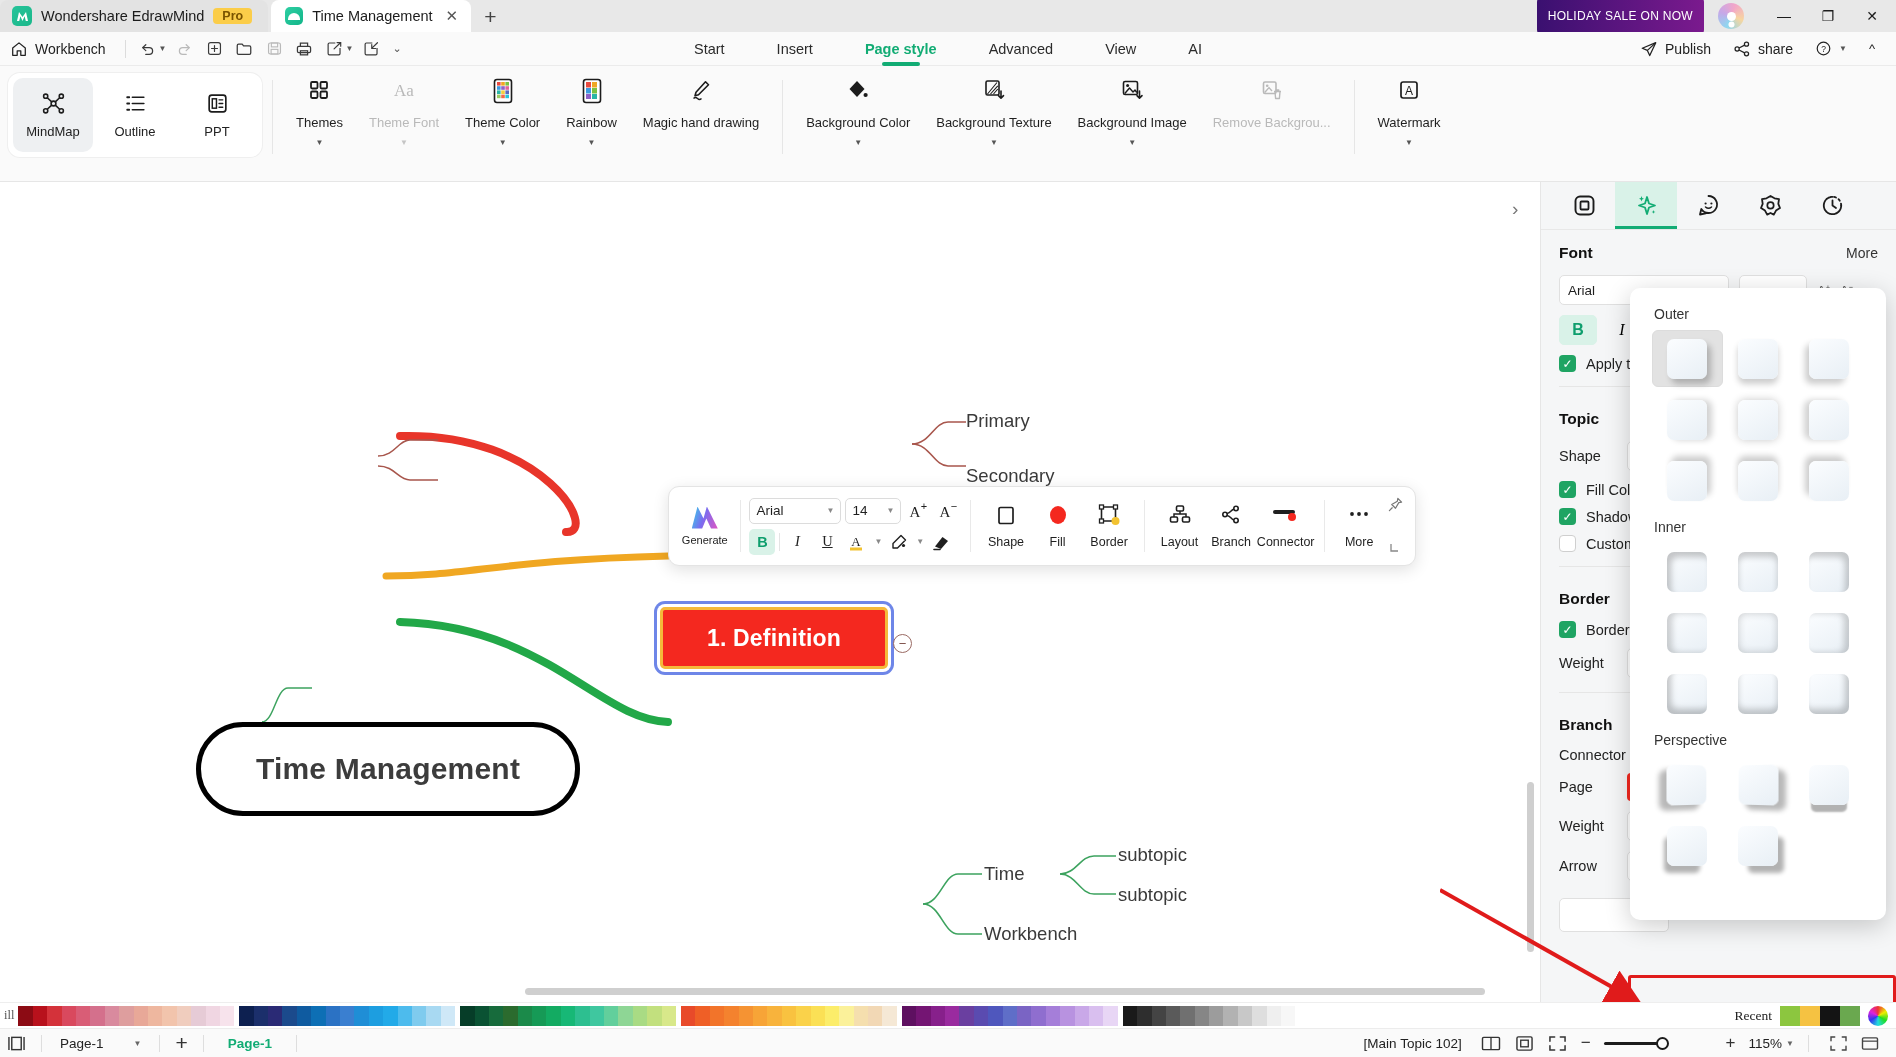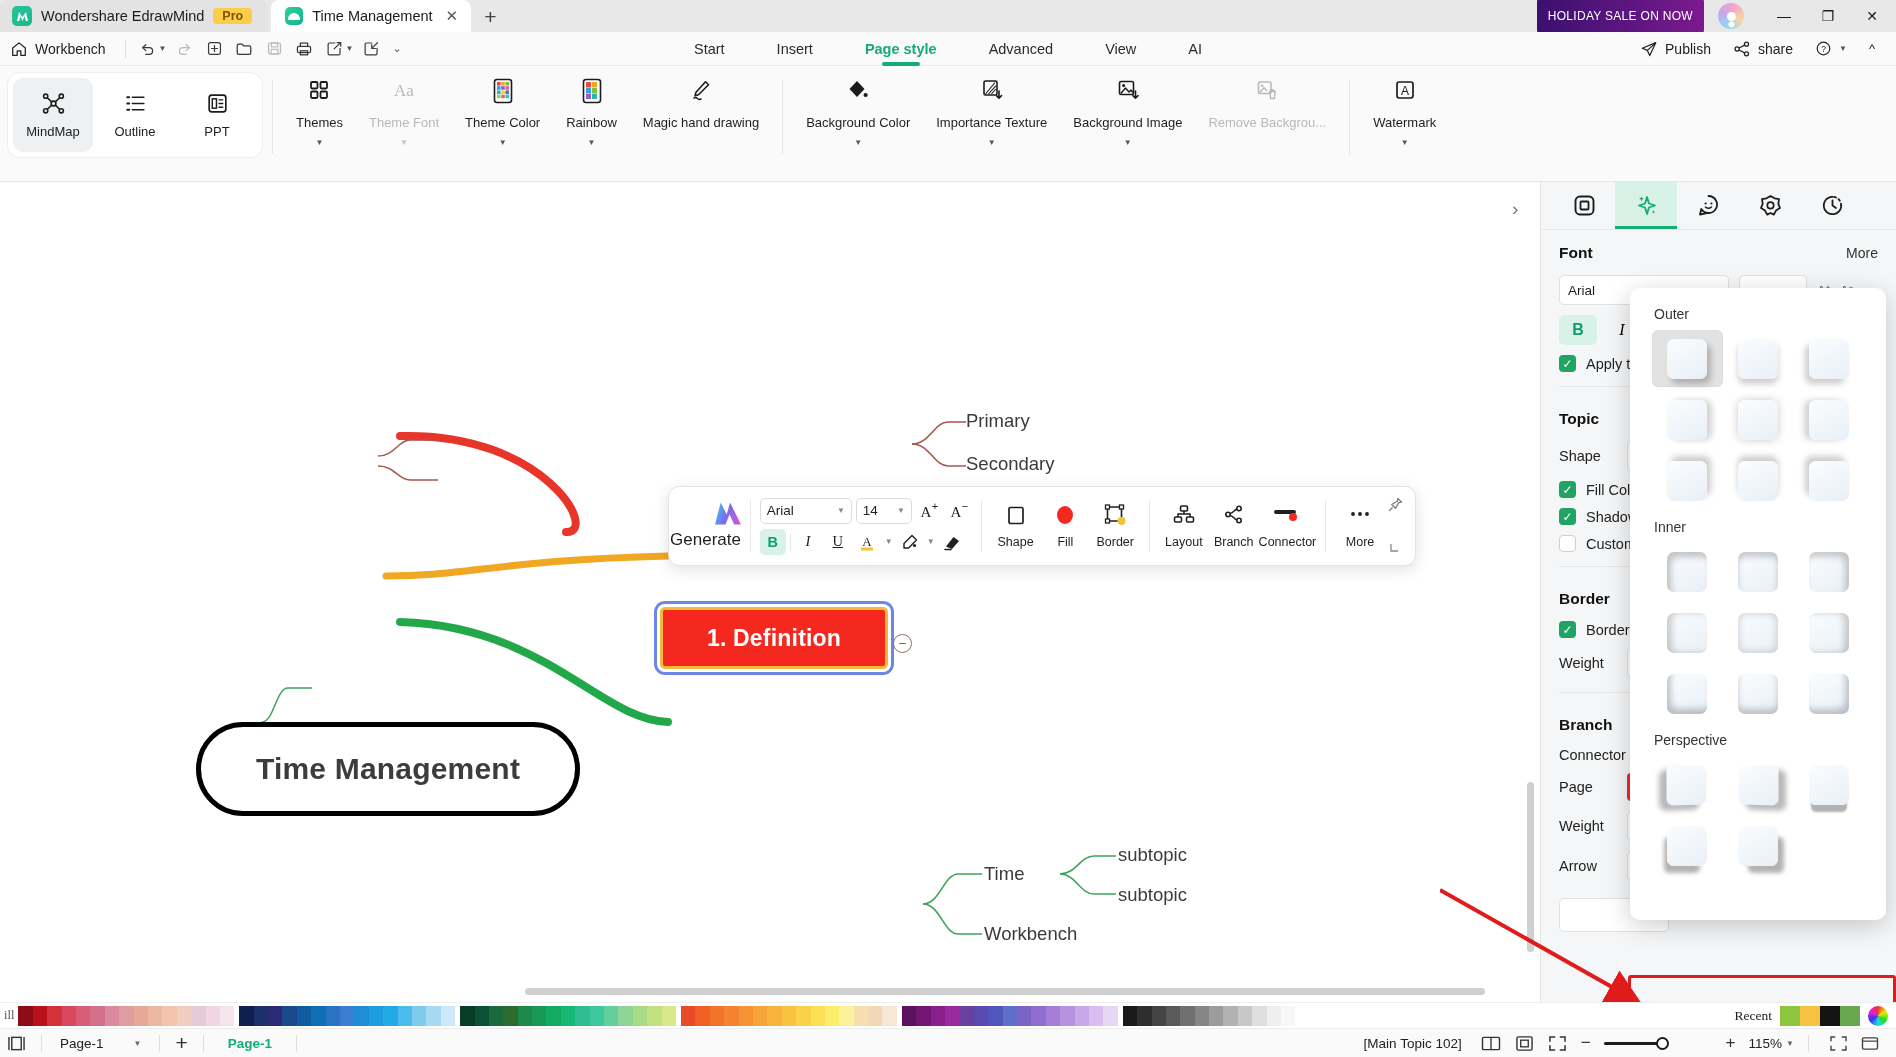--- a/index.html
+++ b/index.html
@@ -163,22 +163,22 @@
 
   
   .fmt {
     position: absolute; left: 668px; top: 304px; width: 748px; height: 80px;
     background: #fff; border: 1px solid #e4e4e4; border-radius: 11px;
     box-shadow: 0 4px 16px rgba(0,0,0,.12);
     display: flex; align-items: center; padding: 0 10px;
   }
   .fmt-sep { width:1px; height: 52px; background:#e9e9e9; margin: 0 9px;}
   .fmt-gen {
-    width: 62px; display:flex; flex-direction:column; align-items:flex-end; gap:5px;
-    cursor:pointer; font-size: 17px; color:#1f1f1f;
+    width: 62px; display:flex; flex-direction:column; align-items:center; gap:5px;
+    cursor:pointer; font-size: 11px; color:#1f1f1f;
   }
   .gen-logo {
     width: 26px; height: 22px;
     background: linear-gradient(110deg,#35d0e8 0%, #7a6cf0 45%, #e055c0 100%);
     -webkit-mask: linear-gradient(#000,#000); 
     clip-path: polygon(0% 100%, 22% 0%, 45% 55%, 58% 0%, 100% 100%, 74% 100%, 56% 55%, 40% 100%);
   }
   .fmt-col { display:flex; flex-direction:column; gap: 5px; }
   .fmt-row { display:flex; align-items:center; gap: 4px; }
   .sel {
@@ -577,21 +577,21 @@
       <span class="ri-caret">▼</span>
     </div>
     <div class="ri">
       <span class="ri-icon">
           <svg width="24" height="24" viewBox="0 0 24 24">
             <rect x="4" y="3" width="13" height="14" rx="1.5" fill="none" stroke="#1c1c1c" stroke-width="1.6"></rect>
             <path d="M5.5 16 L15 4.5 M8.5 16 L15.8 7.8 M11.5 16 L15.8 11" stroke="#1c1c1c" stroke-width="1.1"></path>
             <path d="M19 13 V20 M16.5 17.6 L19 20.2 L21.5 17.6" fill="none" stroke="#1c1c1c" stroke-width="1.6" stroke-linecap="round" stroke-linejoin="round"></path>
           </svg>
         </span>
-      <span class="ri-label">Importance Texture</span>
+      <span class="ri-label">Background Texture</span>
       <span class="ri-caret">▼</span>
     </div>
     <div class="ri">
       <span class="ri-icon">
           <svg width="24" height="24" viewBox="0 0 24 24">
             <rect x="3.5" y="3.5" width="14" height="13" rx="1.6" fill="none" stroke="#1c1c1c" stroke-width="1.6"></rect>
             <circle cx="7.6" cy="7.6" r="1.5" fill="#1c1c1c"></circle>
             <path d="M4.8 15.5 L9.5 10 L13 14 L15 12 L16.8 14.5" fill="none" stroke="#1c1c1c" stroke-width="1.4" stroke-linejoin="round"></path>
             <path d="M19.5 13 V20 M17 17.6 L19.5 20.2 L22 17.6" fill="none" stroke="#1c1c1c" stroke-width="1.6" stroke-linecap="round" stroke-linejoin="round"></path>
           </svg>
@@ -651,21 +651,21 @@
     <path d="M1060 692 C1076 692 1080 674 1094 674 L1116 674" fill="none" stroke="#3da35f" stroke-width="1.6"></path>
     <path d="M1060 692 C1076 692 1080 712 1094 712 L1116 712" fill="none" stroke="#3da35f" stroke-width="1.6"></path>
   </svg>
 
   <div class="node node-root">Time Management</div>
   <div class="node node-def">1. Definition</div>
 
   <div class="collapse-btn">−</div>
 
   <div class="leaf" style="left:966px; top:228px;">Primary</div>
-  <div class="leaf" style="left:966px; top:271px;">Secondary</div>
+  <div class="leaf" style="left:966px; top:283px;">Secondary</div>
   <div class="leaf" style="left:984px; top:681px;">Time</div>
   <div class="leaf" style="left:984px; top:741px;">Workbench</div>
   <div class="leaf" style="left:1118px; top:662px;">subtopic</div>
   <div class="leaf" style="left:1118px; top:702px;">subtopic</div>
 
   <div class="fmt">
     <div class="fmt-gen">
       <span class="gen-logo"></span>
       <span>Generate</span>
     </div>

